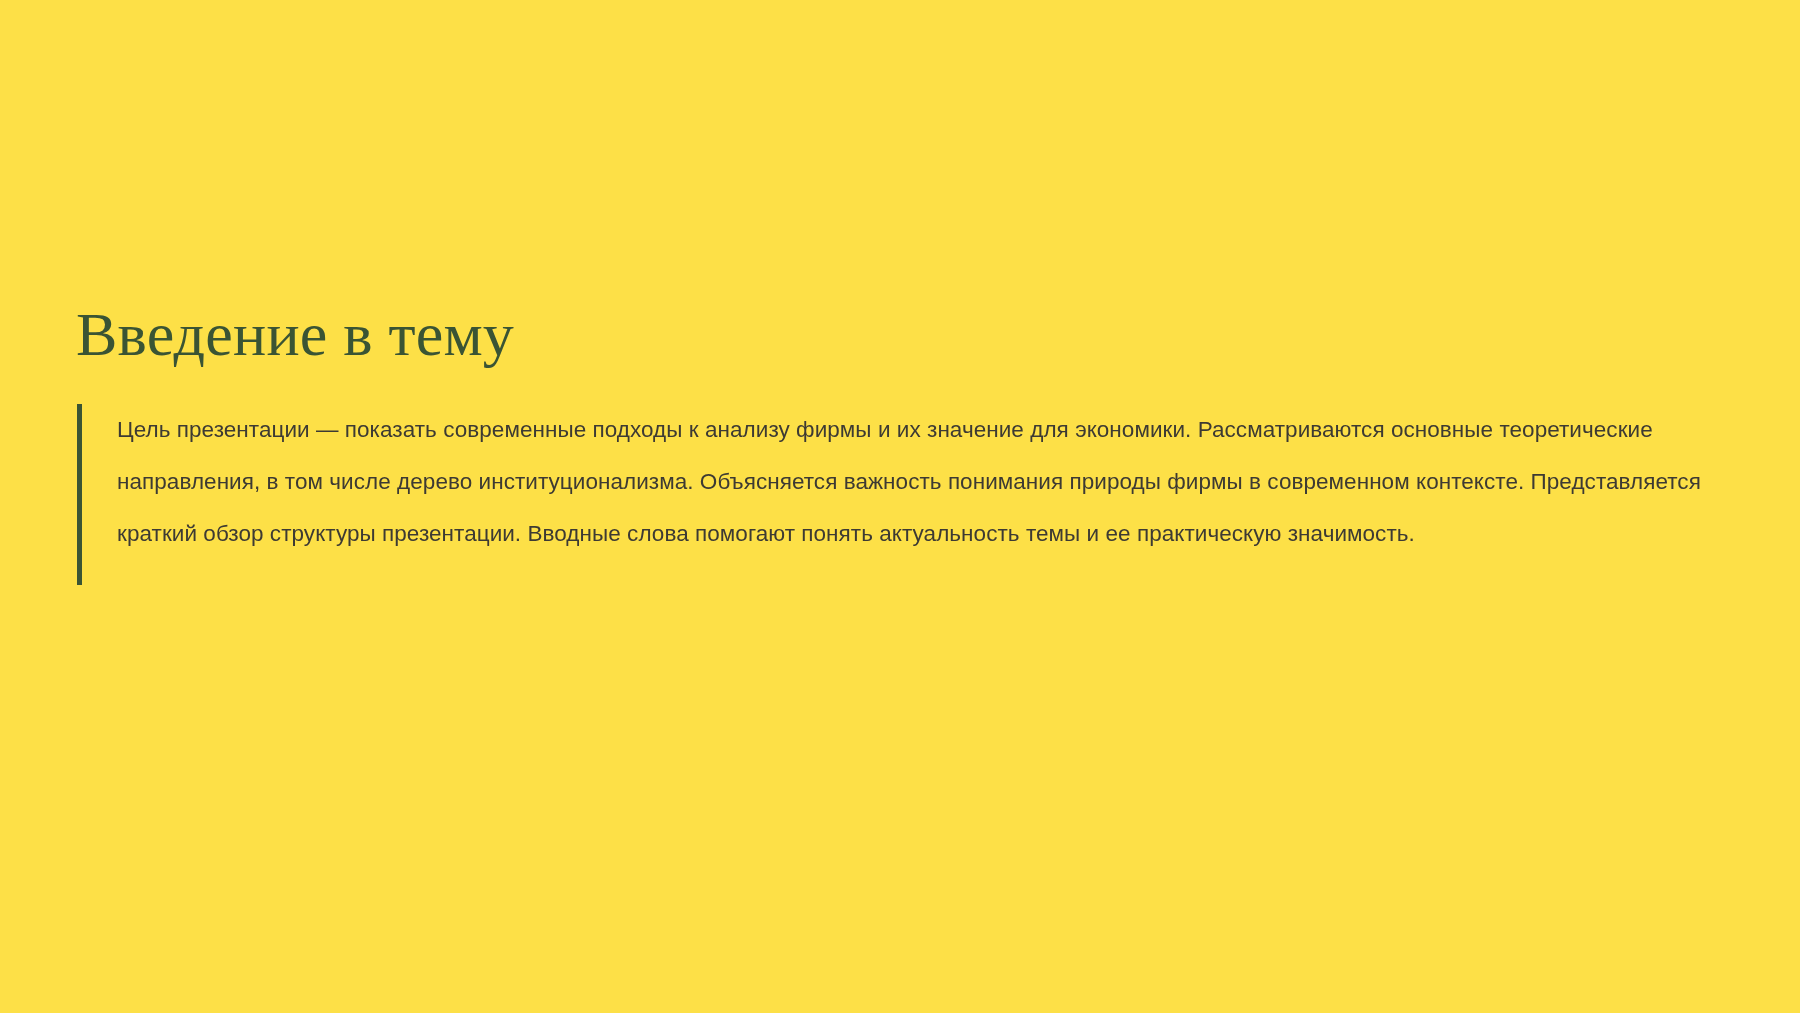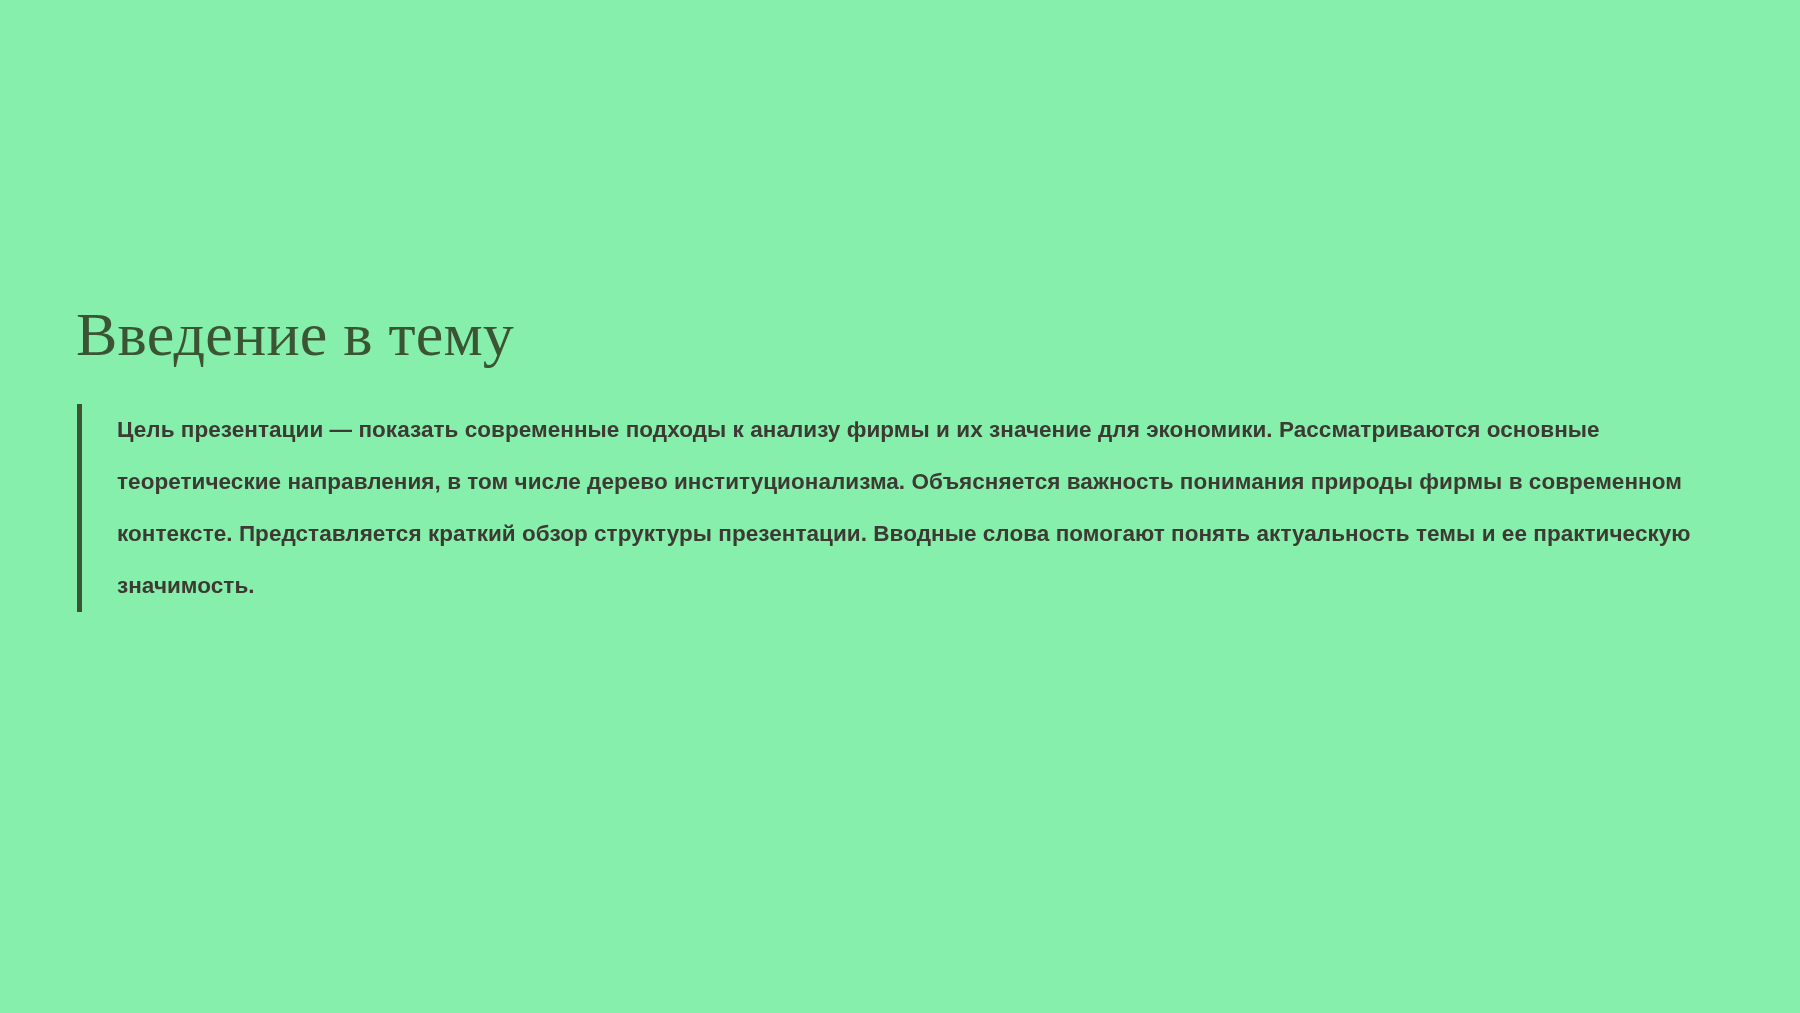--- a/index.html
+++ b/index.html
@@ -12,21 +12,21 @@
     overflow: hidden;
     background: #fdf3e5;
     font-family: "Liberation Sans", sans-serif;
     -webkit-font-smoothing: antialiased;
   }
 
   .slide {
     position: relative;
     width: 1800px;
     height: 1013px;
-    background: #86efac;
+    background: #fde047;
     box-sizing: border-box;
   }
 
   .slide-title {
     position: absolute;
     left: 76px;
     top: 300px;
     margin: 0;
     font-family: "Liberation Serif", "DejaVu Serif", serif;
     font-size: 62px;
@@ -53,21 +53,21 @@
     background: #3a5434;
     border-radius: 0;
   }
 
   .body-text {
     flex: 1 1 auto;
     margin: 0;
     padding: 0 0 0 35px;
     font-family: "Liberation Sans", sans-serif;
     font-size: 22.5px;
-    font-weight: 700;
+    font-weight: 400;
     line-height: 52px;
     color: #3d3a33;
     text-align: left;
     letter-spacing: 0.05px;
   }
 </style>
 </head>
 <body>
 
 <div class="slide">

